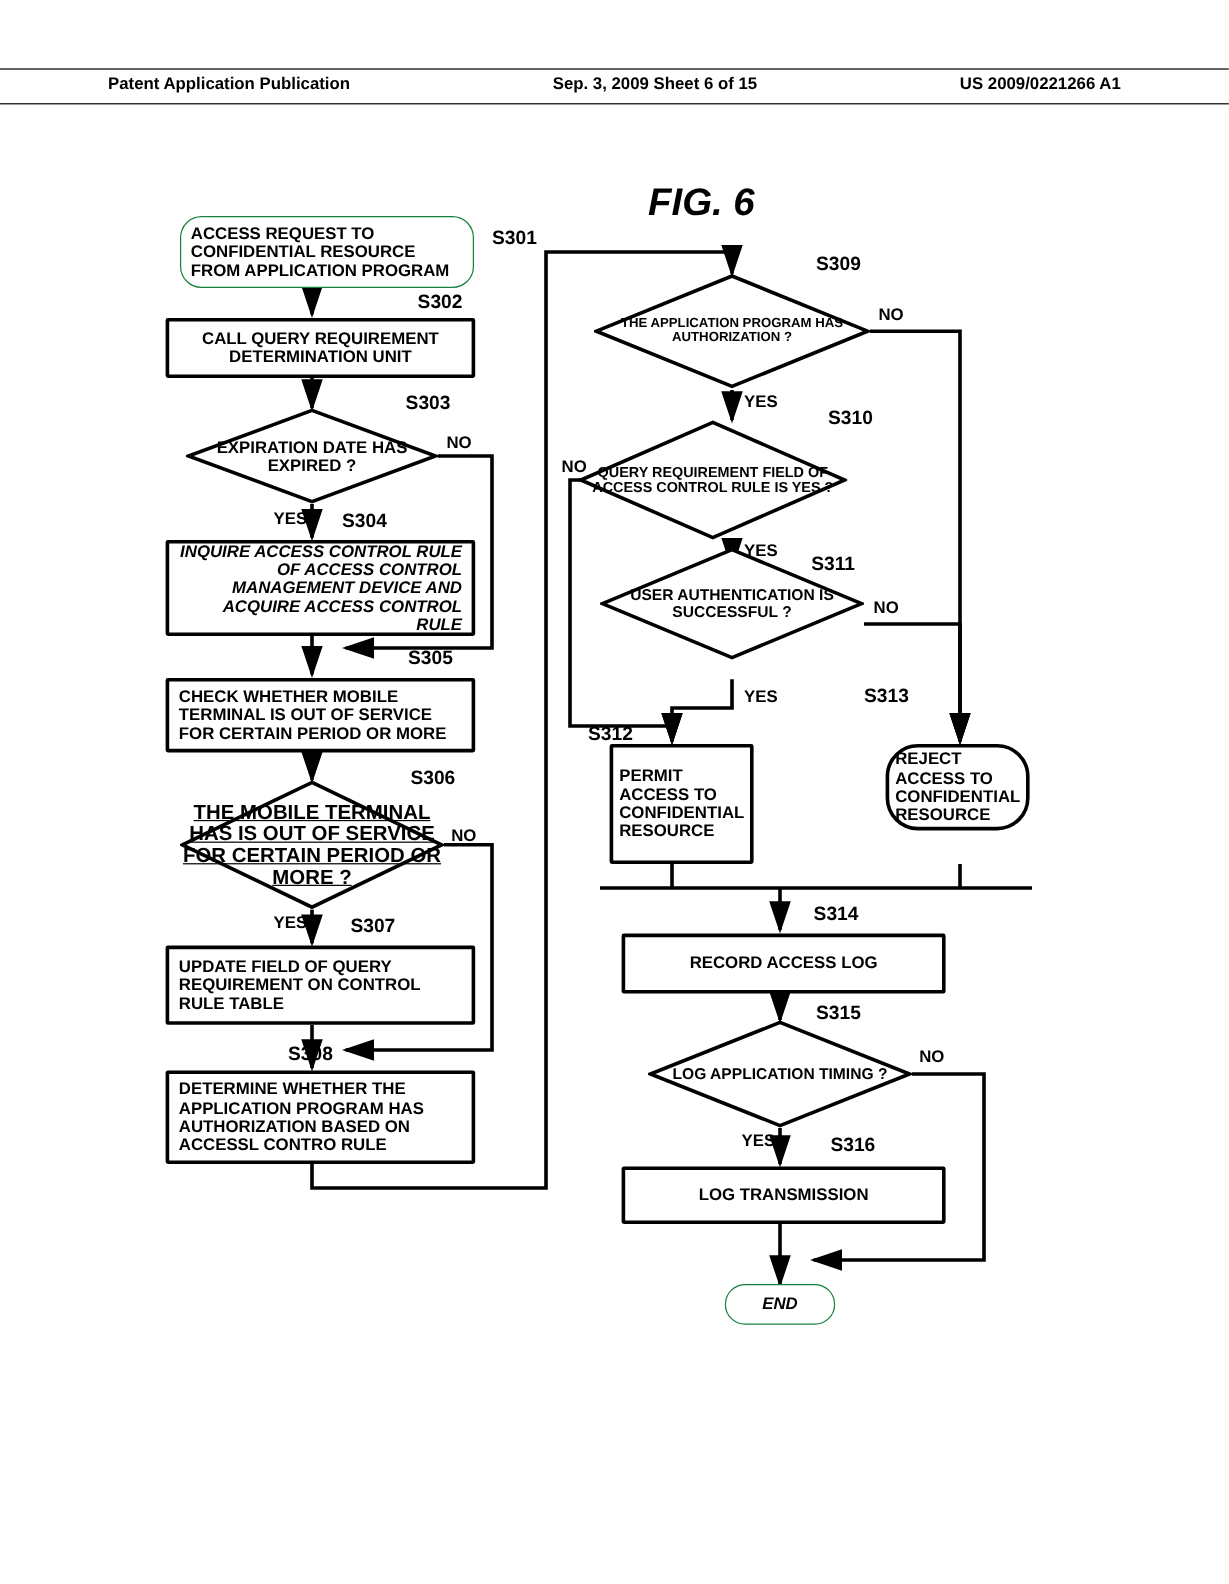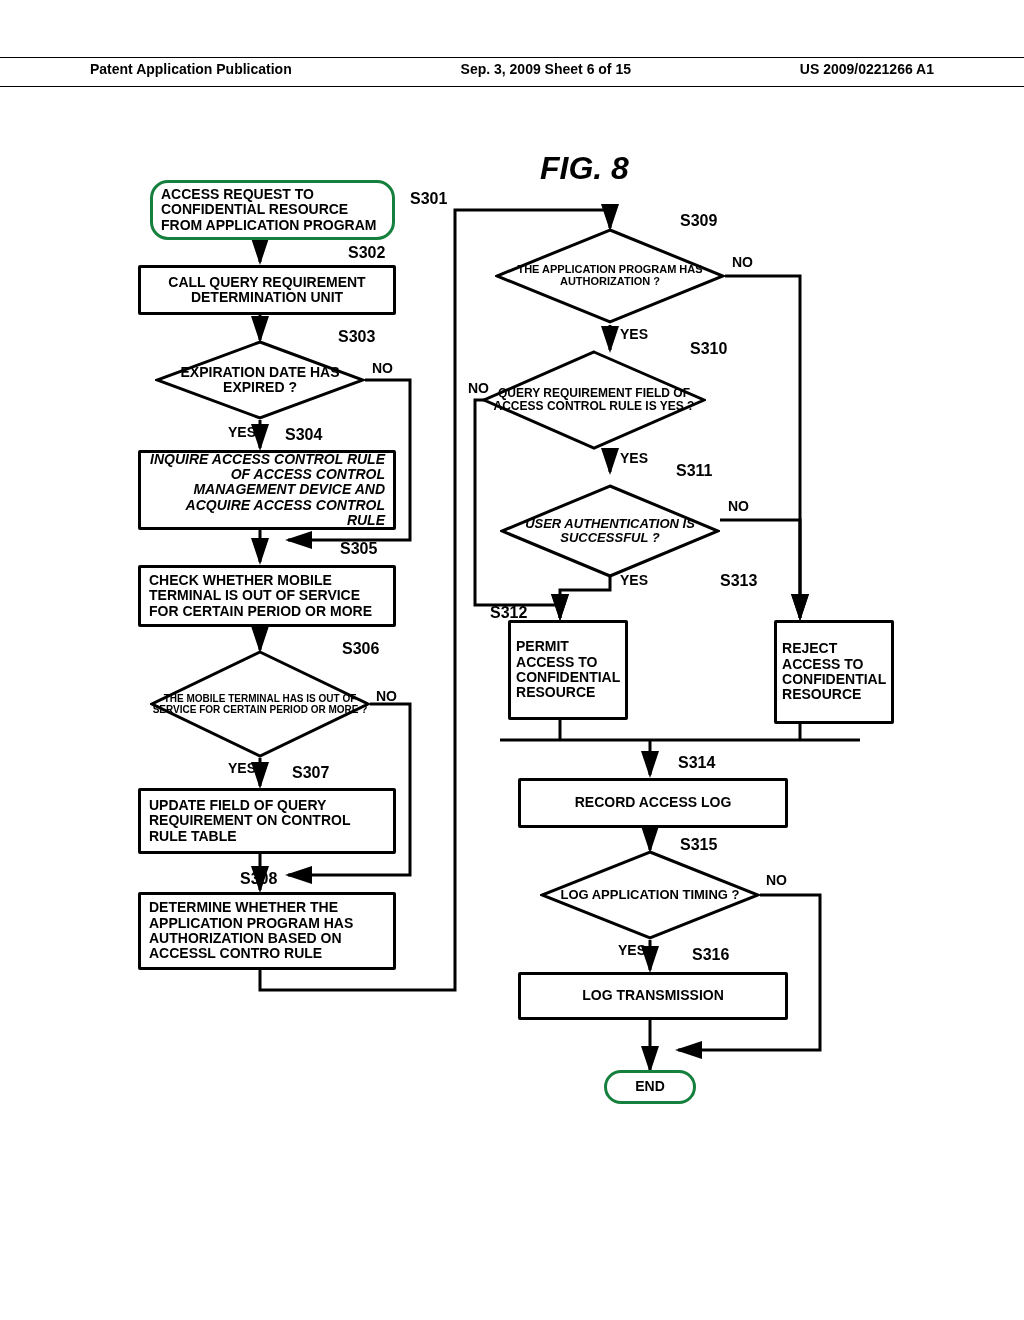--- a/index.html
+++ b/index.html
@@ -51,21 +51,21 @@
     font-family: "Arial Narrow", Arial, sans-serif;
     font-weight: bold;
     font-size: 14px;
     line-height: 1.1;
     display: flex;
     align-items: center;
     justify-content: center;
     padding: 6px 8px;
   }
   .terminal {
-    border: 3px solid #15803d;
+    border: 1px solid #15803d;
     border-radius: 18px;
   }
   .process {
     border: 3px solid #000;
     border-radius: 2px;
   }
   .decision-wrap {
     position: absolute;
   }
   .decision-text {
@@ -107,21 +107,21 @@
 </head>
 <body>
 <div class="page">
 
 <div class="header">
   <span>Patent Application Publication</span>
   <span>Sep. 3, 2009  Sheet 6 of 15</span>
   <span>US 2009/0221266 A1</span>
 </div>
 
-<div class="figlabel">FIG. 8</div>
+<div class="figlabel">FIG. 6</div>
 
 <div class="canvas">
 
   <svg class="conn" xmlns="http://www.w3.org/2000/svg">
     <defs>
       <marker id="arr" markerWidth="10" markerHeight="10" refX="8" refY="3" orient="auto" markerUnits="strokeWidth">
         <path d="M0,0 L9,3 L0,6 Z" fill="#000"></path>
       </marker>
     </defs>
 
@@ -199,21 +199,21 @@
 
   <div class="steplabel" style="left:220px; top:390px;">S305</div>
   <div class="node process" style="left:18px; top:415px; width:258px; height:62px; text-align:left;">
     <span style="text-align:left;">CHECK WHETHER MOBILE TERMINAL IS OUT OF SERVICE FOR CERTAIN PERIOD OR MORE</span>
   </div>
 
   <div class="decision-wrap" style="left:30px; top:500px; width:220px; height:108px;">
     <svg class="diamond" viewBox="0 0 220 108" preserveAspectRatio="none">
           <polygon points="110,2 218,54 110,106 2,54" fill="#fff" stroke="#000" stroke-width="3"></polygon>
         </svg>
-    <div class="decision-text" style="font-size:10px;">THE MOBILE TERMINAL HAS IS OUT OF SERVICE FOR CERTAIN PERIOD OR MORE ?</div>
+    <div class="decision-text" style="font-size:17px;text-decoration:underline;">THE MOBILE TERMINAL HAS IS OUT OF SERVICE FOR CERTAIN PERIOD OR MORE ?</div>
   </div>
   <div class="steplabel" style="left:222px; top:490px;">S306</div>
   <div class="yn" style="left:108px; top:610px;">YES</div>
   <div class="yn" style="left:256px; top:538px;">NO</div>
 
   <div class="steplabel" style="left:172px; top:614px;">S307</div>
   <div class="node process" style="left:18px; top:638px; width:258px; height:66px; text-align:left;">
     <span style="text-align:left;">UPDATE FIELD OF QUERY REQUIREMENT ON CONTROL RULE TABLE</span>
   </div>
 
@@ -235,37 +235,37 @@
   <div class="decision-wrap" style="left:362px; top:200px; width:224px; height:100px;">
     <svg class="diamond" viewBox="0 0 224 100" preserveAspectRatio="none">
           <polygon points="112,2 222,50 112,98 2,50" fill="#fff" stroke="#000" stroke-width="3"></polygon>
         </svg>
     <div class="decision-text" style="font-size:12px;">QUERY REQUIREMENT FIELD OF ACCESS CONTROL RULE IS YES ?</div>
   </div>
   <div class="steplabel" style="left:570px; top:190px;">S310</div>
   <div class="yn" style="left:500px; top:300px;">YES</div>
   <div class="yn" style="left:348px; top:230px;">NO</div>
 
-  <div class="decision-wrap" style="left:380px; top:334px; width:220px; height:94px;font-style:italic;">
+  <div class="decision-wrap" style="left:380px; top:306px; width:220px; height:94px;">
     <svg class="diamond" viewBox="0 0 220 94" preserveAspectRatio="none">
           <polygon points="110,2 218,47 110,92 2,47" fill="#fff" stroke="#000" stroke-width="3"></polygon>
         </svg>
     <div class="decision-text" style="font-size:13px;">USER AUTHENTICATION IS SUCCESSFUL ?</div>
   </div>
   <div class="steplabel" style="left:556px; top:312px;">S311</div>
   <div class="yn" style="left:500px; top:422px;">YES</div>
   <div class="yn" style="left:608px; top:348px;">NO</div>
 
   <div class="steplabel" style="left:370px; top:454px;">S312</div>
   <div class="node process" style="left:388px; top:470px; width:120px; height:100px;">
     <span style="text-align:left;">PERMIT ACCESS TO CONFIDENTIAL RESOURCE</span>
   </div>
 
   <div class="steplabel" style="left:600px; top:422px;">S313</div>
-  <div class="node process" style="left:654px; top:470px; width:120px; height:104px;">
+  <div class="node process" style="left:618px; top:470px; width:120px; height:72px;border-radius:27px;">
     <span style="text-align:left;">REJECT ACCESS TO CONFIDENTIAL RESOURCE</span>
   </div>
 
   <div class="steplabel" style="left:558px; top:604px;">S314</div>
   <div class="node process" style="left:398px; top:628px; width:270px; height:50px;">
     <span>RECORD ACCESS LOG</span>
   </div>
 
   <div class="decision-wrap" style="left:420px; top:700px; width:220px; height:90px;">
     <svg class="diamond" viewBox="0 0 220 90" preserveAspectRatio="none">
@@ -275,19 +275,19 @@
   </div>
   <div class="steplabel" style="left:560px; top:686px;">S315</div>
   <div class="yn" style="left:498px; top:792px;">YES</div>
   <div class="yn" style="left:646px; top:722px;">NO</div>
 
   <div class="steplabel" style="left:572px; top:796px;">S316</div>
   <div class="node process" style="left:398px; top:822px; width:270px; height:48px;">
     <span>LOG TRANSMISSION</span>
   </div>
 
-  <div class="node terminal" style="left:484px; top:920px; width:92px; height:34px;">
+  <div class="node terminal" style="left:484px; top:920px; width:92px; height:34px;font-style:italic;">
     <span>END</span>
   </div>
 
 </div>
 
 </div>
 
 </body></html>

